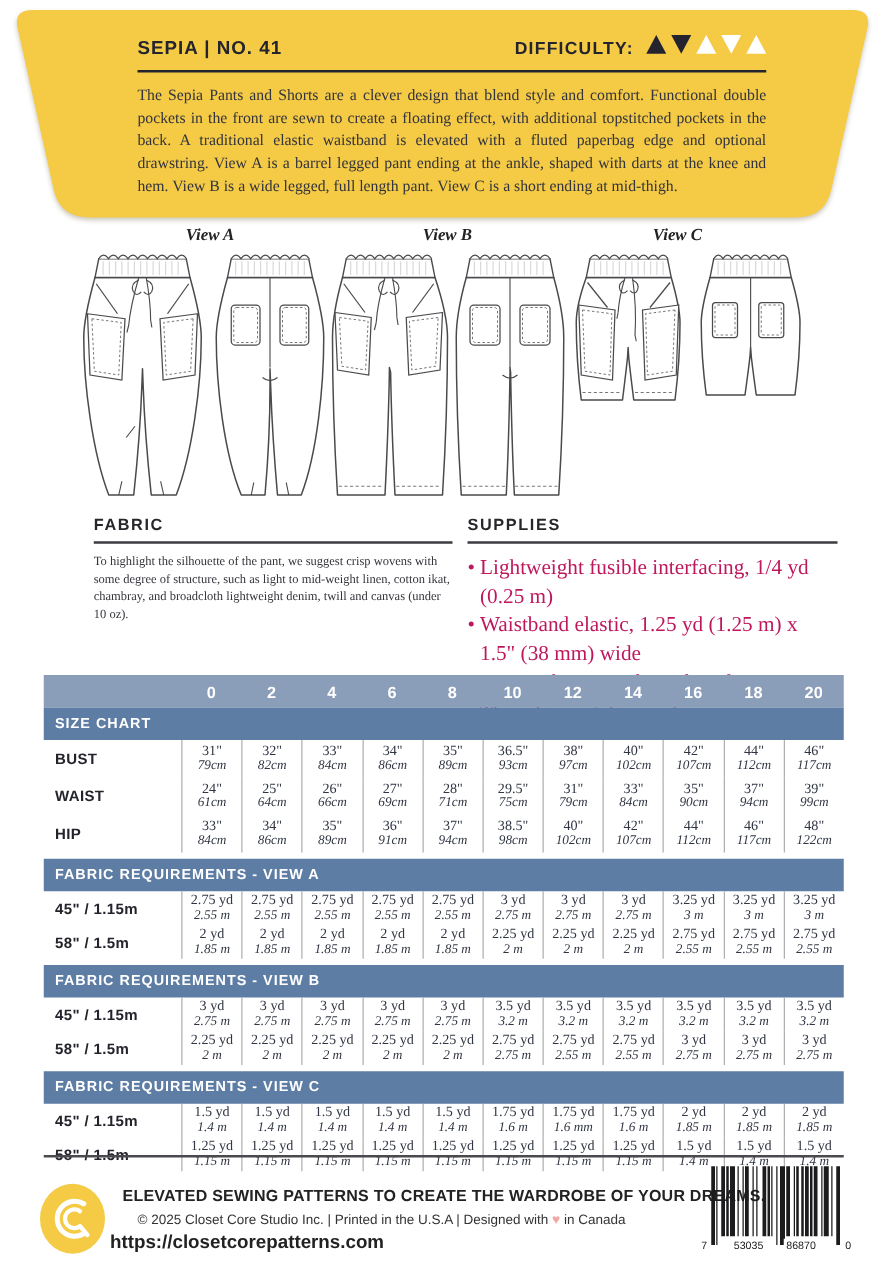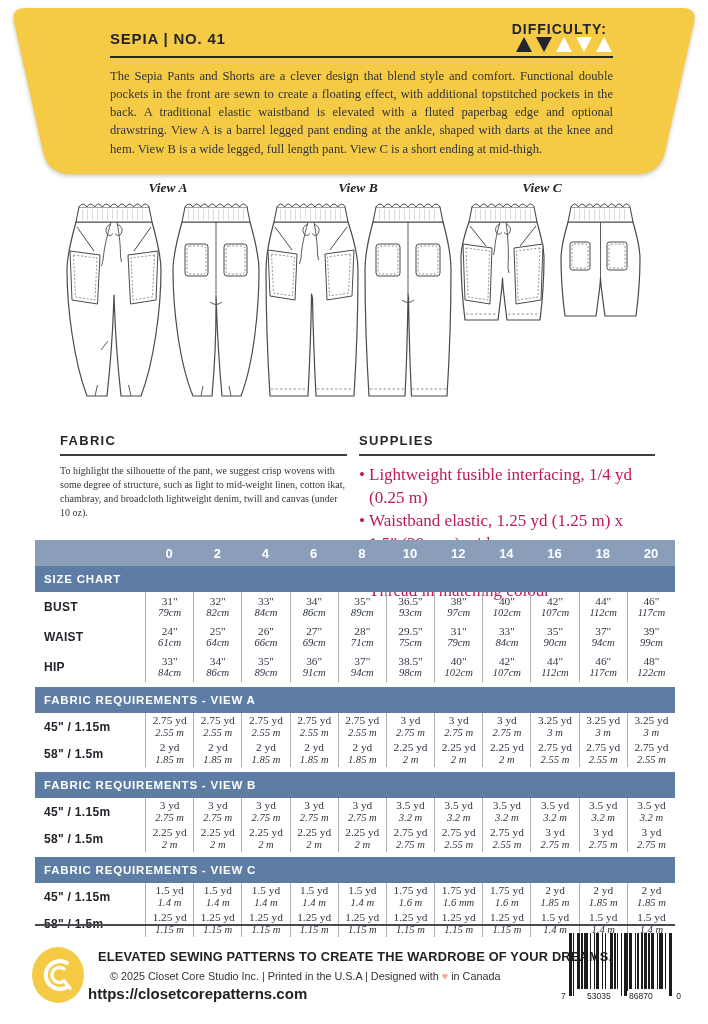--- a/index.html
+++ b/index.html
@@ -4,42 +4,42 @@
 <style>
   html,body{margin:0;padding:0;background:#fff;}
   .page{position:relative;width:708px;height:1024px;background:#fff;overflow:hidden;
         font-family:"Liberation Sans",sans-serif;color:#26272f;padding-left:20px;}
 
   
   .flap-svg{position:absolute;top:0;left:0;filter:drop-shadow(0 2px 2px rgba(100,90,50,.35));}
   .flap-content{position:absolute;top:24px;left:110px;width:503px;}
   .flap-head{display:flex;justify-content:space-between;align-items:center;height:28px;}
   .flap-title{font-weight:700;font-size:15px;letter-spacing:.8px;color:var(--ink,#23242e);}
-  .difficulty{display:flex;align-items:center;flex-direction:column;}
+  .difficulty{display:flex;align-items:center;}
   .difficulty-label{font-weight:700;font-size:14px;letter-spacing:1px;color:var(--ink,#23242e);margin-right:6px;}
   .tri{display:inline-block;width:0;height:0;margin-left:4px;}
   .tri.up{border-left:8px solid transparent;border-right:8px solid transparent;border-bottom:15px solid #fff;}
   .tri.down{border-left:8px solid transparent;border-right:8px solid transparent;border-top:15px solid #fff;}
   .tri.filled.up{border-bottom-color:var(--ink,#23242e);}
   .tri.filled.down{border-top-color:var(--ink,#23242e);}
   .flap-rule{height:2px;background:var(--ink,#26262e);margin-top:4px;}
   .flap-desc{margin-top:9px;font-family:"Liberation Serif",serif;font-size:12.6px;line-height:1.44;
              color:#33343c;text-align:justify;}
 
   
   .view-label{position:absolute;top:180px;width:100px;text-align:center;
               font-family:"Liberation Serif",serif;font-style:italic;font-weight:700;
               font-size:13.5px;color:#232323;}
   .vl-a{left:118px}.vl-b{left:308px}.vl-c{left:492px}
   .ill{position:absolute;top:198px;}
   #ill-a-front{left:60px}#ill-a-back{left:168px}#ill-b-front{left:258px}
   #ill-b-back{left:358px}#ill-c-front{left:454px}#ill-c-back{left:556px}
 
   
-  .cols{position:absolute;top:412px;left:60px;width:595px;display:flex;gap:12px;margin-top:21px;}
+  .cols{position:absolute;top:412px;left:75px;width:595px;display:flex;gap:12px;}
   .col-fabric{width:287px;}.col-supplies{width:296px;}
   .sec-h{font-weight:700;font-size:13px;letter-spacing:1.3px;color:#26262c;
          border-bottom:2px solid #3c3c42;padding-bottom:6px;}
   .col-fabric p{margin:8px 0 0;font-family:"Liberation Serif",serif;font-size:10px;
                 line-height:1.4;color:#34343c;}
   .col-supplies ul{margin:7px 0 0;padding:0;list-style:none;}
   .col-supplies li{position:relative;padding-left:10px;font-family:"Liberation Serif",serif;
                    font-size:17px;line-height:1.36;color:#be185d;}
   .col-supplies li::before{content:"•";position:absolute;left:0;}
   .opt{font-style:italic;}

